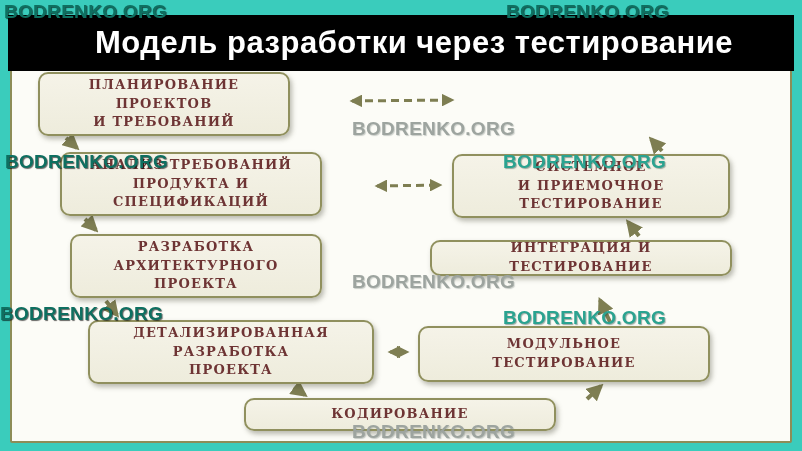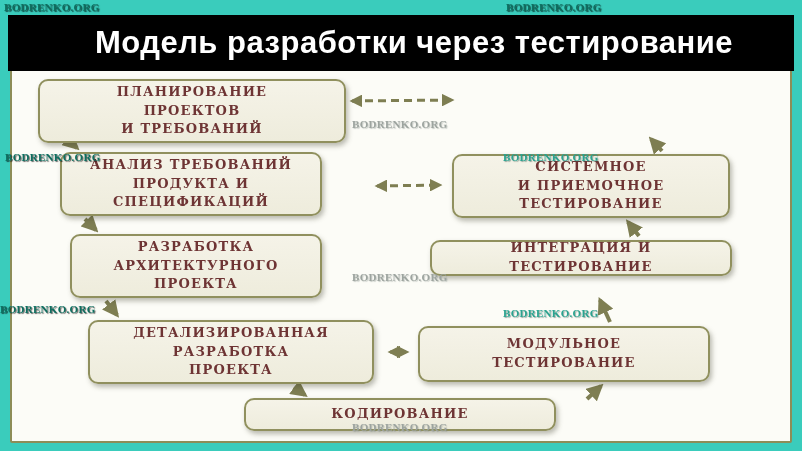--- a/index.html
+++ b/index.html
@@ -39,37 +39,37 @@
     box-shadow:2px 3px 5px rgba(60,60,40,0.35);
     display:flex; align-items:center; justify-content:center;
     text-align:center; z-index:3;
   }
   .node span {
     font-family:"DejaVu Serif", serif; font-weight:bold;
     font-size:13px; line-height:1.45; letter-spacing:1.2px;
     color:#6e3434; white-space:pre-line;
   }
 
-  .n-planning     { left:38px;  top:79px;  width:308px; height:64px; }
+  .n-planning     { left:38px;  top:72px;  width:252px; height:64px; }
   .n-production   { left:468px; top:71px;  width:296px; height:64px; }
   .n-analysis     { left:60px;  top:152px; width:262px; height:64px; }
   .n-system       { left:452px; top:154px; width:278px; height:64px; }
   .n-architecture { left:70px;  top:234px; width:252px; height:64px; }
   .n-integration  { left:430px; top:240px; width:302px; height:36px; }
   .n-detailed     { left:88px;  top:320px; width:286px; height:64px; }
   .n-module       { left:418px; top:326px; width:292px; height:56px; }
   .n-coding       { left:244px; top:398px; width:312px; height:33px; }
 
   .arrows { position:absolute; left:0; top:0; z-index:2; }
 
   
   .wm {
-    position:absolute; font-weight:bold; font-size:11px;
+    position:absolute; font-weight:bold; font-size:19px;
     letter-spacing:0.3px; white-space:nowrap; z-index:6;
-    font-family:Liberation Serif, serif;
+    font-family:Liberation Sans, sans-serif;
   }
   .wm-dark { color:#0e6f60; text-shadow:1px 1px 1px rgba(0,0,0,0.6); }
   .wm-teal { color:#2aa390; text-shadow:1px 1px 1px rgba(40,75,65,0.45); }
   .wm-gray { color:#9da49f; text-shadow:1px 1px 1px rgba(125,135,130,0.4); }
 
   .w1 { left:4px;   top:1px; }
   .w2 { left:506px; top:1px; }
   .w3 { left:352px; top:118px; }
   .w4 { left:5px;   top:151px; }
   .w5 { left:503px; top:151px; }

